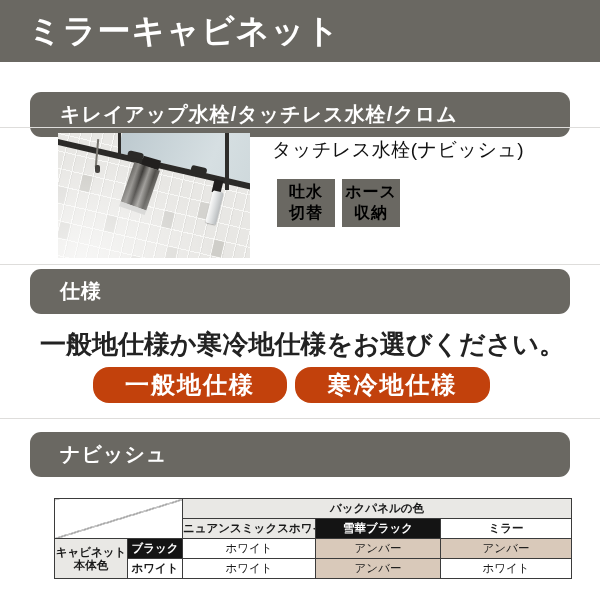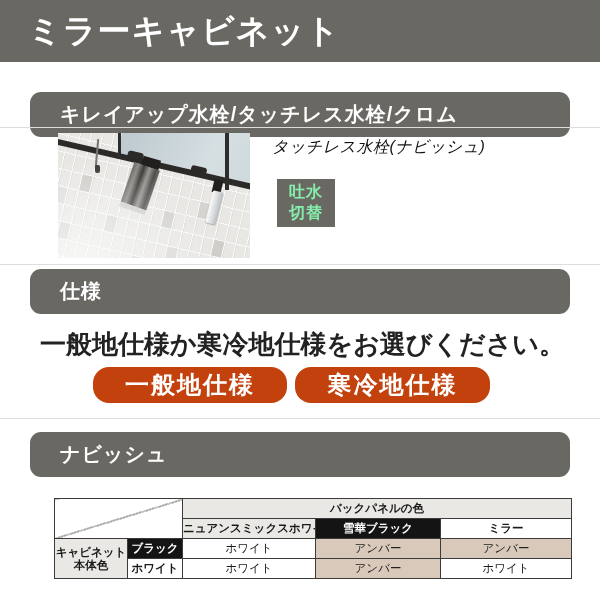--- a/index.html
+++ b/index.html
@@ -43,22 +43,22 @@
     background:linear-gradient(90deg,#6e6c68 0%,#8f8d89 18%,#403e3b 40%,#9b9995 62%,#504e4a 85%,#6b6965 100%);
     border-bottom:5px solid #cfcfcd;}
   .ph-holder{position:absolute;left:155px;top:47px;width:9px;height:13px;background:#211f1e;transform:rotate(14deg);}
   .ph-lever{position:absolute;left:151px;top:58px;width:11px;height:33px;transform:rotate(14deg);
     background:linear-gradient(90deg,#fbfbfa,#dfe1e2 45%,#b9bcbe);border-radius:2px;
     box-shadow:0 1px 1px rgba(0,0,0,0.25);}
   .ph-wash{position:absolute;left:0;top:0;right:0;bottom:0;
     background:radial-gradient(ellipse at 12% 100%,rgba(255,255,255,0.65),rgba(255,255,255,0) 55%);}
 
   
-  .faucet-heading{position:absolute;left:272px;top:137px;font-size:16px;color:#111111;letter-spacing:0.5px;font-style:italic;}
-  .badge{position:absolute;top:179px;width:58px;height:46px;background:#6a6862;color:#86efac;
+  .faucet-heading{position:absolute;left:272px;top:137px;font-size:19px;color:#111111;letter-spacing:0.5px;}
+  .badge{position:absolute;top:179px;width:58px;height:46px;background:#6a6862;color:#000000;
     font-size:16px;font-weight:bold;text-align:center;line-height:21px;padding-top:2px;box-sizing:content-box;
     letter-spacing:1px;}
   .badge.g1{left:277px;} .badge.g2{left:342px;}
   .badge span{display:block;}
 
   
   .spec-desc{position:absolute;left:40px;top:327px;font-size:26px;font-weight:bold;color:#222222;letter-spacing:0px;}
   .spec-btn{position:absolute;top:367px;height:36px;background:#c2410c;border:none;border-radius:16px;
     color:#ffffff;font-size:24px;font-weight:bold;letter-spacing:2px;text-align:center;line-height:36px;
     font-family:inherit;padding:0;cursor:pointer;}
@@ -124,20 +124,24 @@
     <div class="ph-holder"></div>
     <div class="ph-lever"></div>
     <div class="ph-wash"></div>
   </div>
 
   <div class="faucet-heading">タッチレス水栓(ナビッシュ)</div>
   <div class="badge g1">
     <span>吐水</span>
     <span>切替</span>
   </div>
+  <div class="badge g2">
+    <span>ホース</span>
+    <span>収納</span>
+  </div>
 
   <div class="hairline hr2"></div>
 
   <div class="banner b2">
     <span class="t">仕様</span>
   </div>
   <div class="spec-desc">一般地仕様か寒冷地仕様をお選びください。</div>
   <button class="spec-btn s1">一般地仕様</button>
   <button class="spec-btn s2">寒冷地仕様</button>
 

